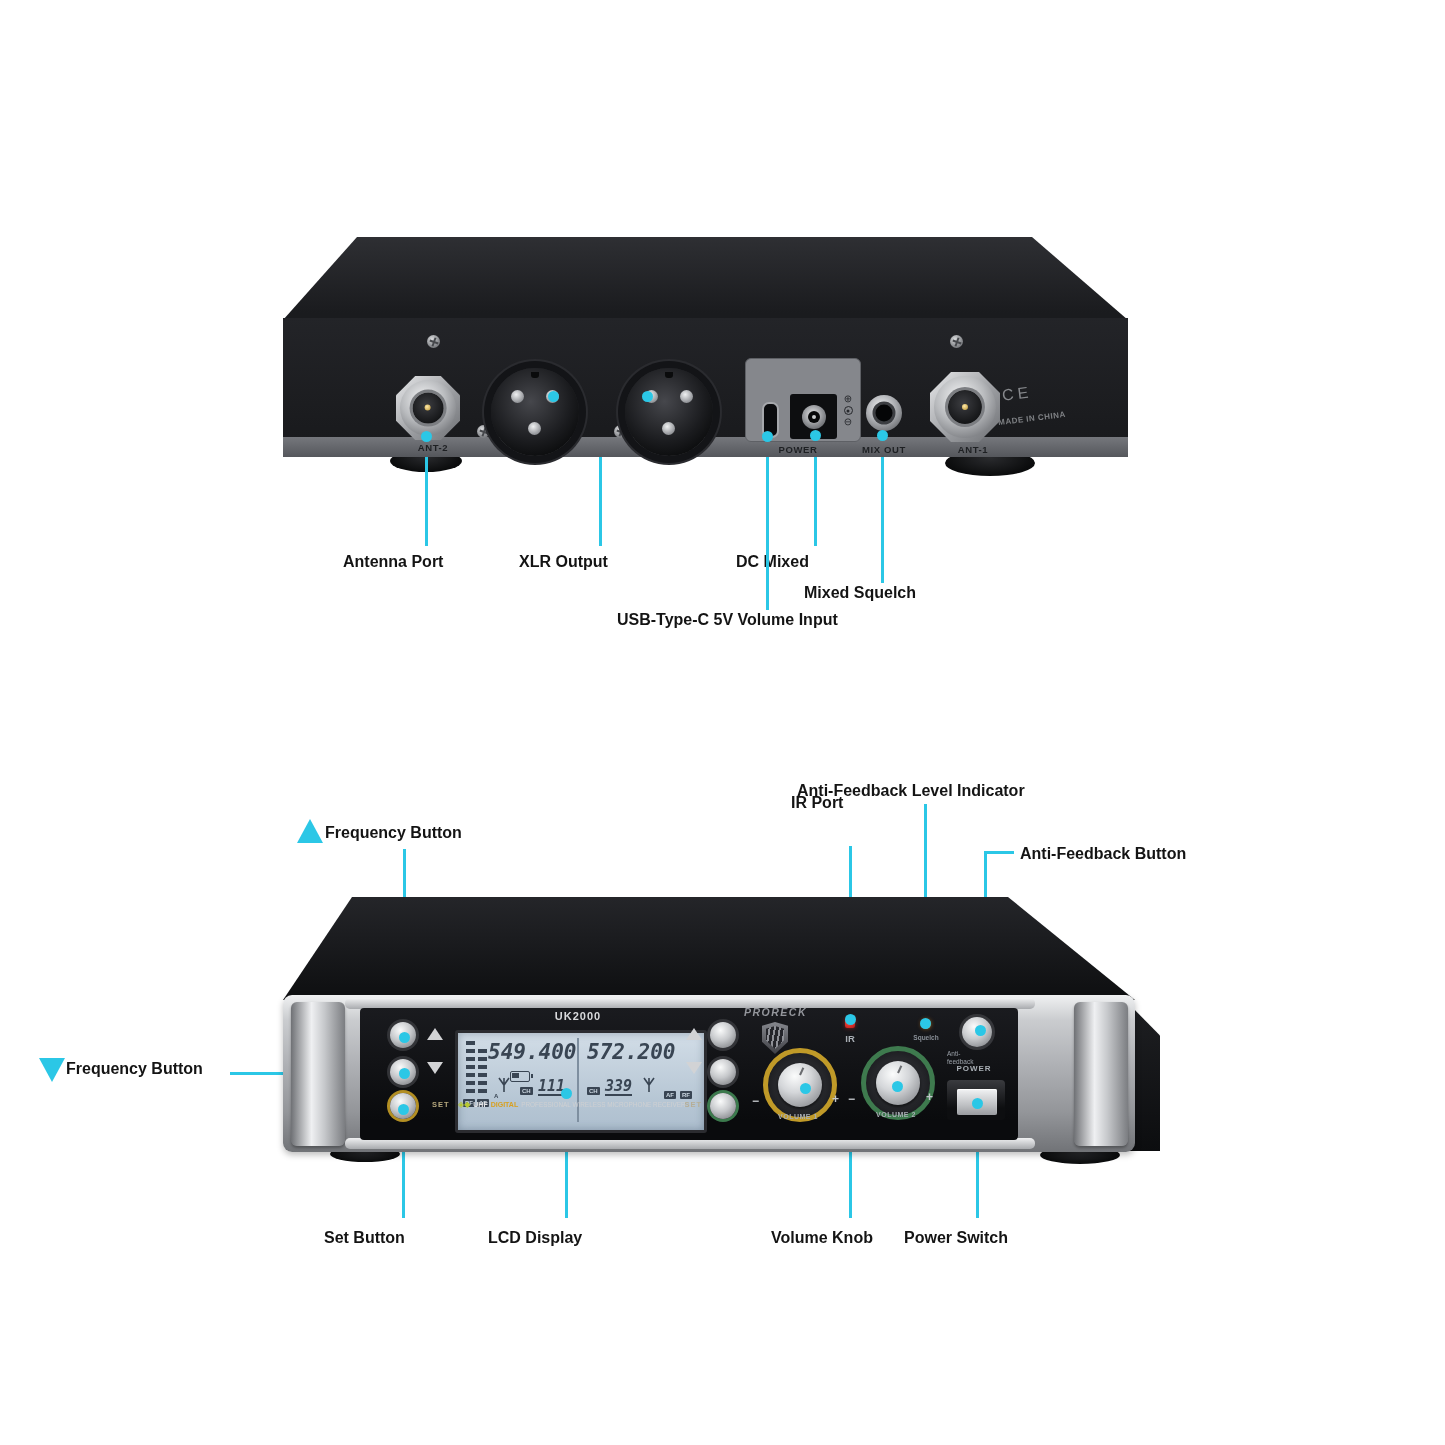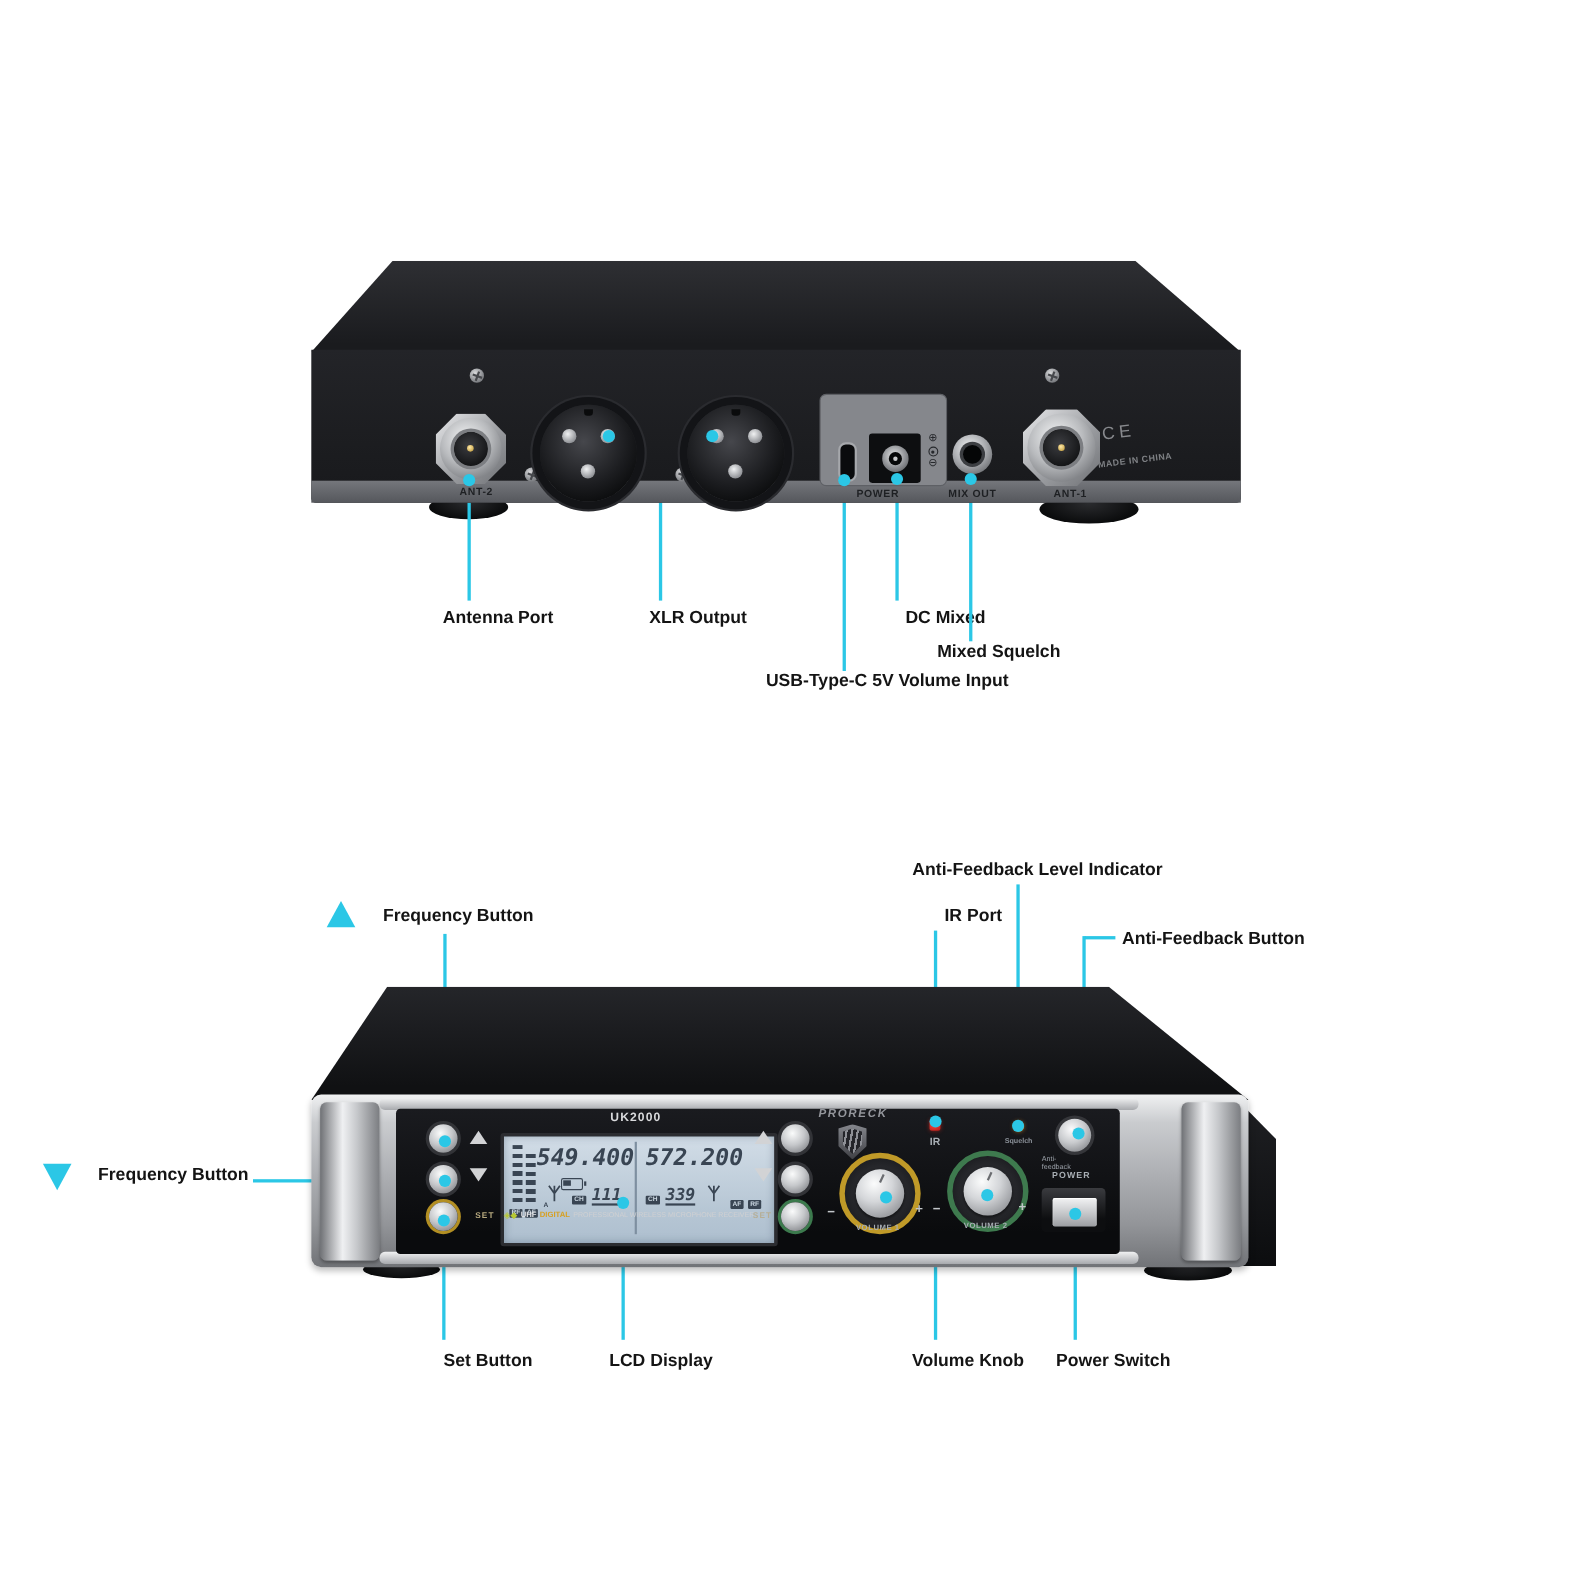--- a/index.html
+++ b/index.html
@@ -1,21 +1,21 @@
 <!DOCTYPE html>
 <html><head>
 <meta charset="utf-8">
 <style>
   html,body{margin:0;padding:0;background:#ffffff;}
   .canvas{position:relative;width:1445px;height:1445px;background:#ffffff;overflow:hidden;
           font-family:"Liberation Sans",sans-serif;}
   .abs{position:absolute;}
 
   
-  .clabel{position:absolute;font-weight:bold;font-size:16px;color:#141414;text-align:right;}
+  .clabel{position:absolute;font-weight:bold;font-size:16px;color:#141414;text-align:left;}
   .cline{position:absolute;background:#2bc7e6;}
   .cdot{position:absolute;width:11px;height:11px;border-radius:50%;background:#2bc7e6;z-index:40;}
   .tri-up{position:absolute;width:0;height:0;border-left:13px solid transparent;border-right:13px solid transparent;border-bottom:24px solid #2bc7e6;}
   .tri-down{position:absolute;width:0;height:0;border-left:13px solid transparent;border-right:13px solid transparent;border-top:24px solid #2bc7e6;}
 
   
   .rear-top{position:absolute;left:283px;top:237px;width:845px;height:95px;
     background:linear-gradient(180deg,#2e2f33,#1a1b1e 80%);
     clip-path:polygon(74px 0px,749px 0px,845px 83px,0px 83px);}
   .rear-face{position:absolute;left:283px;top:318px;width:845px;height:139px;
@@ -327,21 +327,21 @@
   <div class="cline" style="left:806px;top:1086px;width:92px;height:3px;"></div>
   <div class="cline" style="left:849px;top:1089px;width:3px;height:129px;"></div>
   <div class="cdot" style="left:800px;top:1083px;"></div>
   <div class="cdot" style="left:892px;top:1081px;"></div>
   <div class="clabel" style="left:771px;top:1229px;width:160px;">Volume Knob</div>
 
   <div class="cline" style="left:976px;top:1104px;width:3px;height:114px;"></div>
   <div class="cdot" style="left:972px;top:1098px;"></div>
   <div class="clabel" style="left:904px;top:1229px;width:160px;">Power Switch</div>
 
-  <div class="clabel" style="left:791px;top:824px;width:120px;">IR Port</div>
+  <div class="clabel" style="left:791px;top:794px;width:120px;">IR Port</div>
   <div class="cline" style="left:849px;top:846px;width:3px;height:172px;"></div>
   <div class="cdot" style="left:845px;top:1014px;"></div>
 
   <div class="clabel" style="left:797px;top:782px;width:260px;">Anti-Feedback Level Indicator</div>
   <div class="cline" style="left:924px;top:804px;width:3px;height:218px;"></div>
   <div class="cdot" style="left:920px;top:1018px;"></div>
 
   <div class="clabel" style="left:1020px;top:845px;width:200px;text-align:left;">Anti-Feedback Button</div>
   <div class="cline" style="left:986px;top:851px;width:28px;height:3px;"></div>
   <div class="cline" style="left:984px;top:851px;width:3px;height:178px;"></div>

